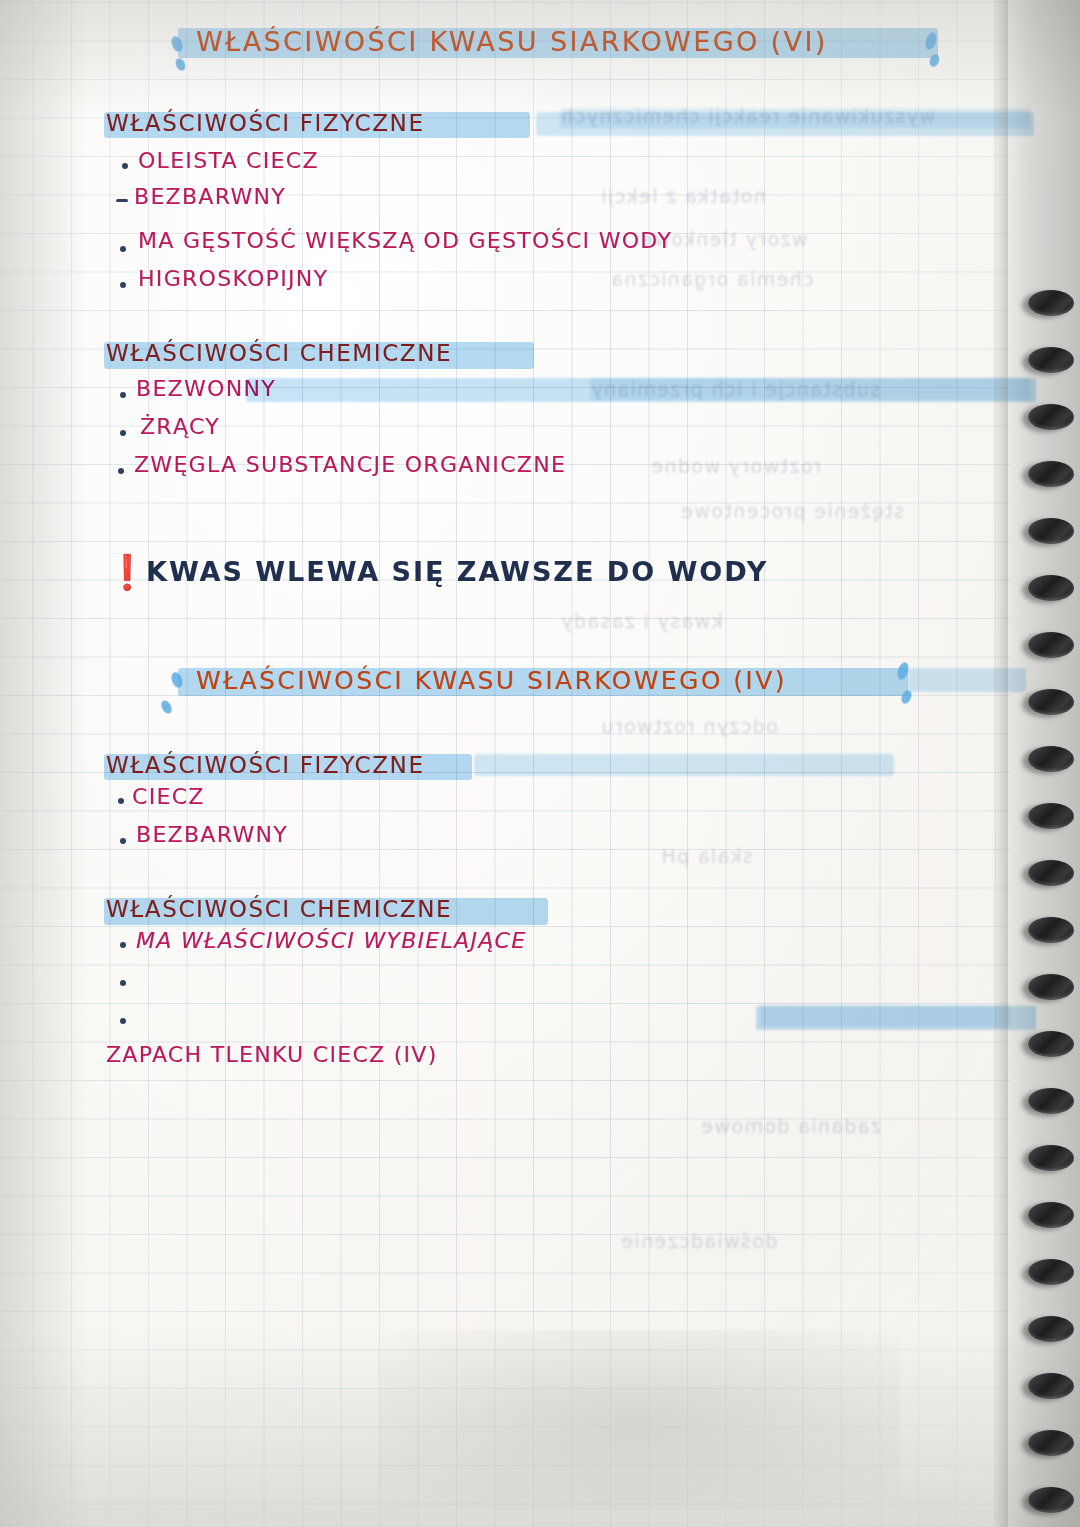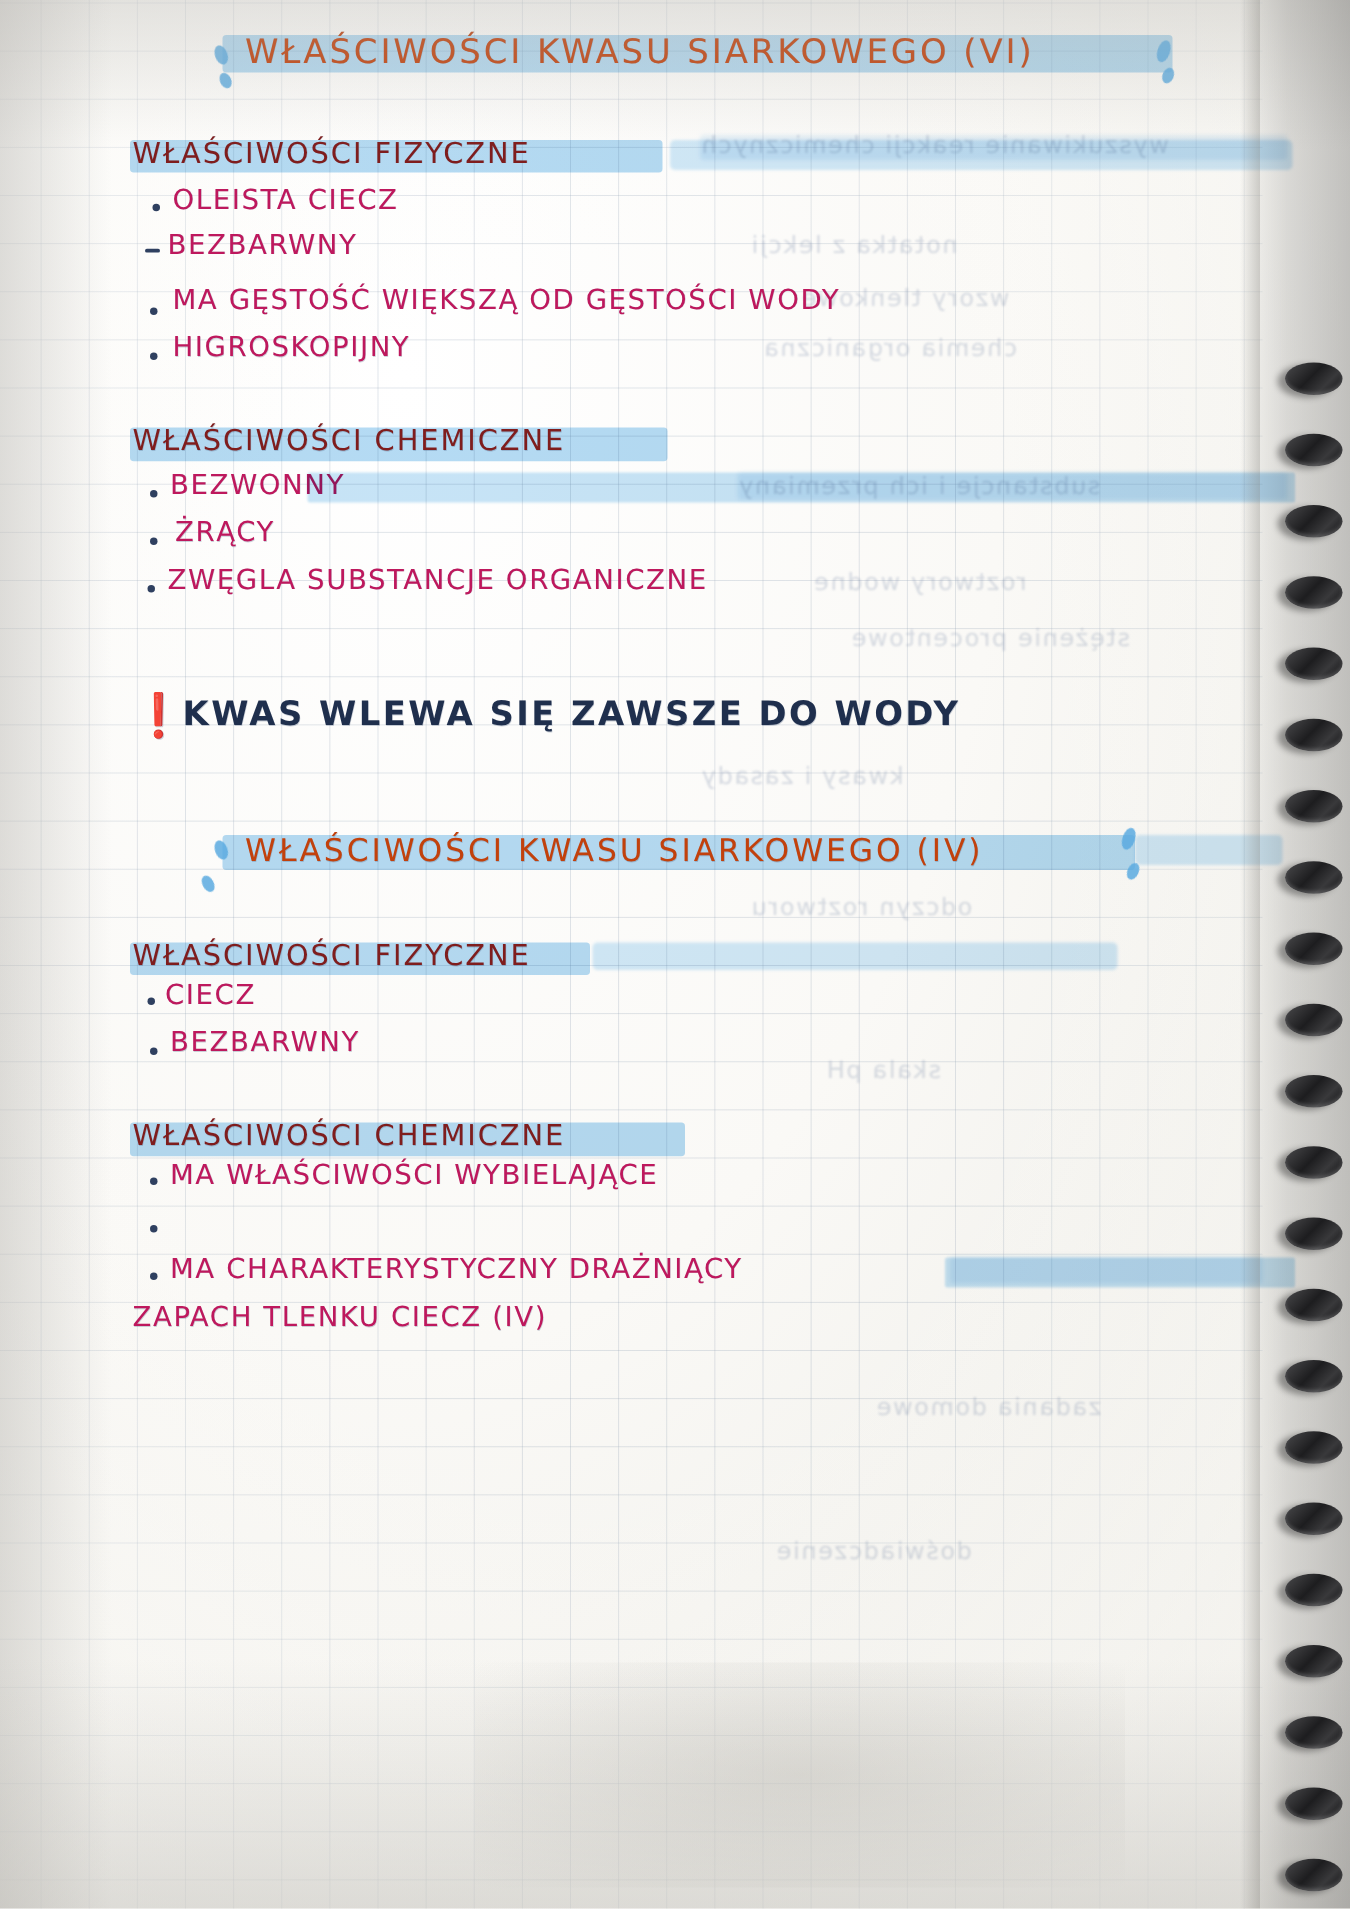--- a/index.html
+++ b/index.html
@@ -267,26 +267,25 @@
   <div class="bullet" style="left:118px; top:798px;"></div>
   <div class="hw item" style="left:132px; top:784px;">CIECZ</div>
 
   <div class="bullet" style="left:120px; top:838px;"></div>
   <div class="hw item" style="left:136px; top:822px;">BEZBARWNY</div>
 
   <div class="hl" style="left:104px; top:898px; width:444px; height:27px;"></div>
   <div class="hw heading" style="left:106px; top:896px;">WŁAŚCIWOŚCI CHEMICZNE</div>
 
   <div class="bullet" style="left:120px; top:942px;"></div>
-  <div class="hw item" style="left:136px; top:928px;">MA WŁAŚCIWOŚCI WYBIELAJĄCE</div>
+  <div class="hw item" style="left:136px; top:928px;font-style:italic;">MA WŁAŚCIWOŚCI WYBIELAJĄCE</div>
 
   <div class="bullet" style="left:120px; top:980px;"></div>
 
   <div class="bullet" style="left:120px; top:1018px;"></div>
-  <div class="hw item" style="left:136px; top:1003px;">MA CHARAKTERYSTYCZNY DRAŻNIĄCY</div>
   <div class="hl-thin" style="left:756px; top:1006px; width:280px; height:24px;"></div>
 
   <div class="hw item" style="left:106px; top:1042px;">ZAPACH TLENKU CIECZ (IV)</div>
 
   <div class="paper-shadow-top"></div>
   <div class="paper-shadow-left"></div>
   <div class="paper-shadow-bottom"></div>
   <div class="binding-edge"></div>
   <div class="binding"></div>
   <div id="coils">

